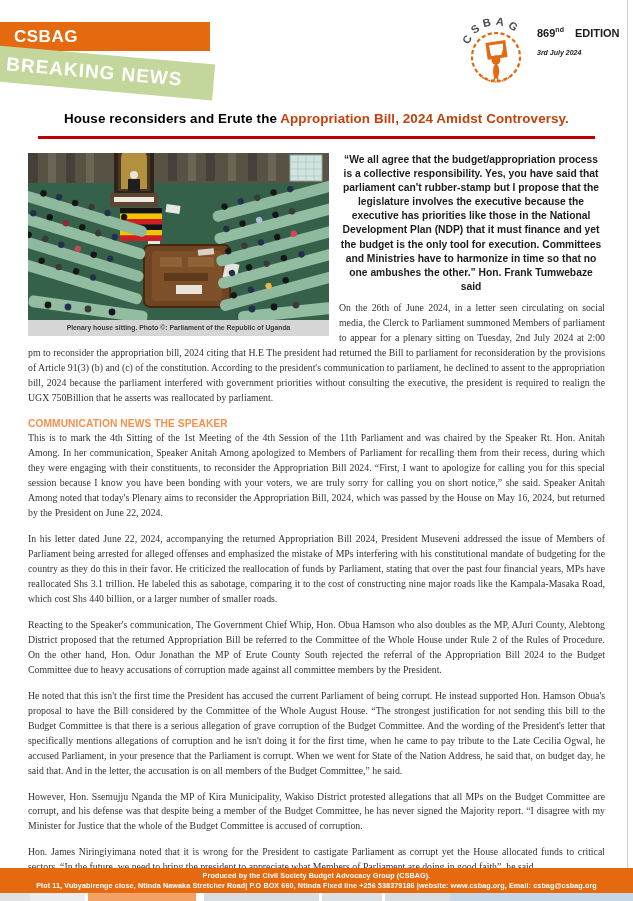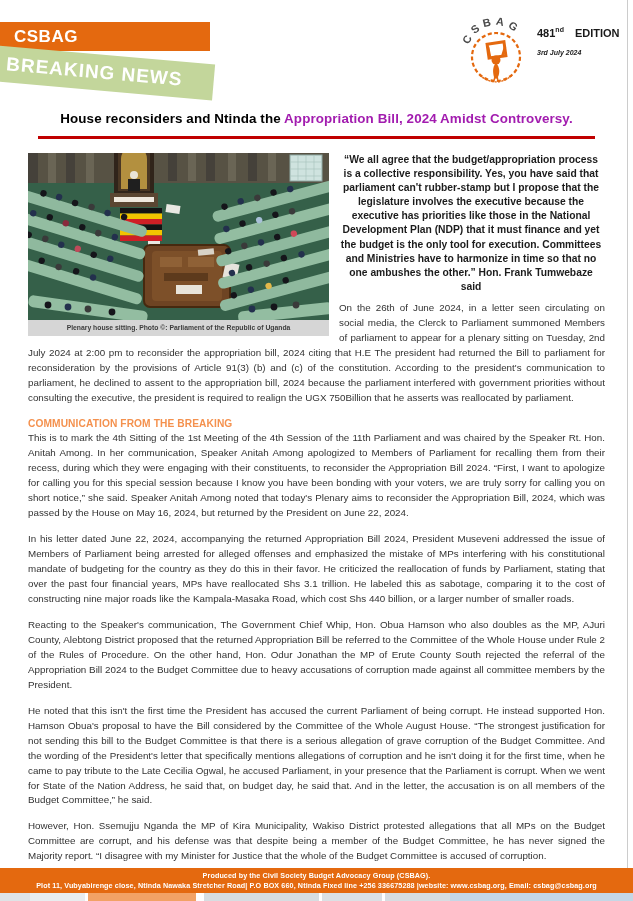--- a/index.html
+++ b/index.html
@@ -31,38 +31,39 @@
   .edition-line sup { font-size:7px; }
   .edition-label { margin-left:11px; }
   .edition-date { font-weight:bold; font-style:italic; font-size:7px; margin-top:10px; color:#222; }
 
   
   .content { position:absolute; top:105px; left:0; width:633px; }
   .headline {
     text-align:center; font-weight:bold; font-size:13.4px; color:#000;
     padding:6px 30px 0 30px; letter-spacing:.1px;
   }
-  .headline .hl-red { color:#a21caf; }
+  .headline .hl-red { color:#c2410c; }
   .red-rule { height:3px; background:#C00000; margin:10px 38px 0 38px; }
 
   
   .article { padding:14px 28px 0 28px; }
   .photo-block { float:left; width:301px; margin-right:10px; }
   .photo-frame { width:301px; height:167px; display:block; }
   .photo-caption {
     background:#D6D6D6; color:#3d3d3d; font-weight:bold; font-size:6.8px;
     text-align:center; padding:4px 2px 5px 2px;
   }
   .quote {
     font-weight:bold; font-size:10.3px; line-height:1.37; color:#1c1c1c;
     text-align:center; margin:0 0 7px 0; padding:0 2px;
   }
   .body-text {
     font-size:9.8px; line-height:1.53; color:#333; text-align:justify;
     margin:0 0 11px 0;
+    font-family:Liberation Serif, serif;
   }
   .section-heading {
     color:#F4914E; font-weight:bold; font-size:10.2px; margin:12px 0 2px 0;
     letter-spacing:.1px;
   }
 
   
   .footer-bar {
     position:absolute; left:0; bottom:8px; width:633px; height:25px;
     background:#E4690F; color:#fff; text-align:center; box-sizing:border-box;
@@ -113,30 +114,30 @@
       <circle cx="36" cy="43" r="4.5" fill="#E4690F"></circle>
       <path d="M36 46 C32 50 33 56 34 60 L33 66 L36 61 L39 66 L38 60 C40 56 40 50 36 46 Z" fill="#E4690F"></path>
       <path d="M30 40 L28 30 M42 40 L45 30" stroke="#E4690F" stroke-width="2.5" fill="none"></path>
 
       <path d="M 20,58 A 22,22 0 0 0 52,58" fill="none" stroke="#E4690F" stroke-width="1.4" stroke-dasharray="2 1.3"></path>
     </svg>
   </div>
 
   <div class="edition-block">
     <div class="edition-line">
-      <span>481</span><sup>nd</sup><span class="edition-label">EDITION</span>
+      <span>869</span><sup>nd</sup><span class="edition-label">EDITION</span>
     </div>
     <div class="edition-date">3rd July 2024</div>
   </div>
 </div>
 
 <div class="content">
 
   <div class="headline">
-    <span>House reconsiders and Ntinda the </span><span class="hl-red">Appropriation Bill, 2024 Amidst Controversy.</span>
+    <span>House reconsiders and Erute the </span><span class="hl-red">Appropriation Bill, 2024 Amidst Controversy.</span>
   </div>
   <div class="red-rule"></div>
 
   <div class="article">
 
     <div class="photo-block">
       <svg class="photo-frame" viewBox="0 0 301 167" preserveAspectRatio="none">
 
         <rect x="0" y="0" width="301" height="167" fill="#356049"></rect>
 
@@ -259,34 +260,34 @@
           <circle cx="246" cy="154" r="3.4" fill="#15151a"></circle>
           <circle cx="268" cy="152" r="3.4" fill="#3a3a3a"></circle>
       </svg>
       <div class="photo-caption">Plenary house sitting. Photo ©: Parliament of the Republic of Uganda</div>
     </div>
 
     <p class="quote">“We all agree that the budget/appropriation process is a collective responsibility. Yes, you have said that parliament can't rubber-stamp but I propose that the legislature involves the executive because the executive has priorities like those in the National Development Plan (NDP) that it must finance and yet the budget is the only tool for execution. Committees and Ministries have to harmonize in time so that no one ambushes the other.” Hon. Frank Tumwebaze said</p>
 
     <p class="body-text">On the 26th of June 2024, in a letter seen circulating on social media, the Clerck to Parliament summoned Members of parliament to appear for a plenary sitting on Tuesday, 2nd July 2024 at 2:00 pm to reconsider the appropriation bill, 2024 citing that H.E The president had returned the Bill to parliament for reconsideration by the provisions of Article 91(3) (b) and (c) of the constitution. According to the president's communication to parliament, he declined to assent to the appropriation bill, 2024 because the parliament interfered with government priorities without consulting the executive, the president is required to realign the UGX 750Billion that he asserts was reallocated by parliament.</p>
 
-    <div class="section-heading">COMMUNICATION FROM THE BREAKING</div>
+    <div class="section-heading">COMMUNICATION NEWS THE SPEAKER</div>
     <p class="body-text">This is to mark the 4th Sitting of the 1st Meeting of the 4th Session of the 11th Parliament and was chaired by the Speaker Rt. Hon. Anitah Among. In her communication, Speaker Anitah Among apologized to Members of Parliament for recalling them from their recess, during which they were engaging with their constituents, to reconsider the Appropriation Bill 2024. “First, I want to apologize for calling you for this special session because I know you have been bonding with your voters, we are truly sorry for calling you on short notice,” she said. Speaker Anitah Among noted that today's Plenary aims to reconsider the Appropriation Bill, 2024, which was passed by the House on May 16, 2024, but returned by the President on June 22, 2024.</p>
 
     <p class="body-text">In his letter dated June 22, 2024, accompanying the returned Appropriation Bill 2024, President Museveni addressed the issue of Members of Parliament being arrested for alleged offenses and emphasized the mistake of MPs interfering with his constitutional mandate of budgeting for the country as they do this in their favor. He criticized the reallocation of funds by Parliament, stating that over the past four financial years, MPs have reallocated Shs 3.1 trillion. He labeled this as sabotage, comparing it to the cost of constructing nine major roads like the Kampala-Masaka Road, which cost Shs 440 billion, or a larger number of smaller roads.</p>
     <p class="body-text">Reacting to the Speaker's communication, The Government Chief Whip, Hon. Obua Hamson who also doubles as the MP, AJuri County, Alebtong District proposed that the returned Appropriation Bill be referred to the Committee of the Whole House under Rule 2 of the Rules of Procedure. On the other hand, Hon. Odur Jonathan the MP of Erute County South rejected the referral of the Appropriation Bill 2024 to the Budget Committee due to heavy accusations of corruption made against all committee members by the President.</p>
     <p class="body-text">He noted that this isn't the first time the President has accused the current Parliament of being corrupt. He instead supported Hon. Hamson Obua's proposal to have the Bill considered by the Committee of the Whole August House. “The strongest justification for not sending this bill to the Budget Committee is that there is a serious allegation of grave corruption of the Budget Committee. And the wording of the President's letter that specifically mentions allegations of corruption and he isn't doing it for the first time, when he came to pay tribute to the Late Cecilia Ogwal, he accused Parliament, in your presence that the Parliament is corrupt. When we went for State of the Nation Address, he said that, on budget day, he said that. And in the letter, the accusation is on all members of the Budget Committee,” he said.</p>
     <p class="body-text">However, Hon. Ssemujju Nganda the MP of Kira Municipality, Wakiso District protested allegations that all MPs on the Budget Committee are corrupt, and his defense was that despite being a member of the Budget Committee, he has never signed the Majority report. “I disagree with my Minister for Justice that the whole of the Budget Committee is accused of corruption.</p>
     <p class="body-text">Hon. James Niringiyimana noted that it is wrong for the President to castigate Parliament as corrupt yet the House allocated funds to critical sectors. “In the future, we need to bring the president to appreciate what Members of Parliament are doing in good faith”, he said.</p>
   </div>
 </div>
 
 <div class="footer-bar">
   <div class="footer-line">Produced by the Civil Society Budget Advocacy Group (CSBAG).</div>
-  <div class="footer-line">Plot 11, Vubyabirenge close, Ntinda Nawaka Stretcher Road| P.O BOX 660, Ntinda Fixed line +256 336675288 |website: www.csbag.org, Email: csbag@csbag.org</div>
+  <div class="footer-line">Plot 11, Vubyabirenge close, Ntinda Nawaka Stretcher Road| P.O BOX 660, Ntinda Fixed line +256 538379186 |website: www.csbag.org, Email: csbag@csbag.org</div>
 </div>
 <div class="bottom-strip">
   <div class="seg s1"></div>
   <div class="seg s2"></div>
   <div class="seg s3"></div>
   <div class="seg s4"></div>
   <div class="seg s5"></div>
   <div class="seg s6"></div>
   <div class="seg s7"></div>
   <div class="seg s8"></div>

